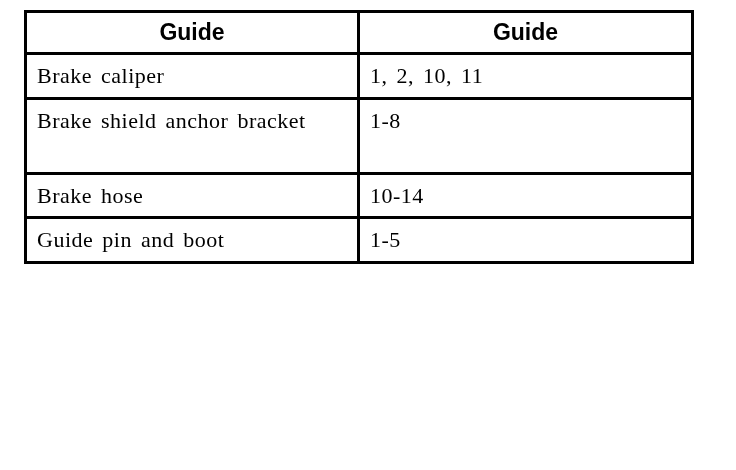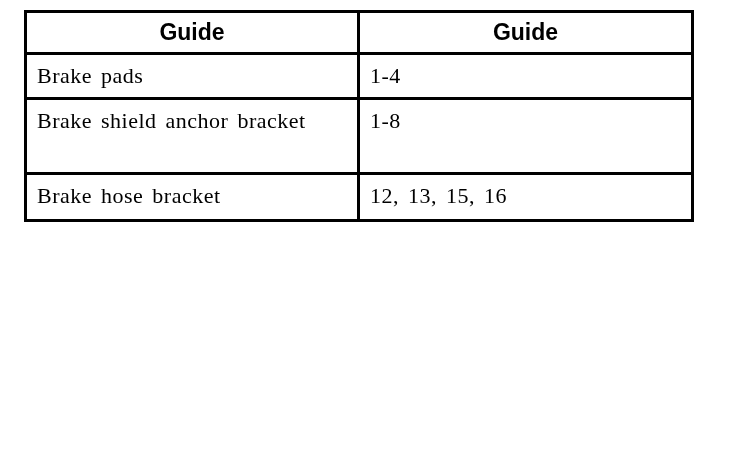--- a/index.html
+++ b/index.html
@@ -67,26 +67,30 @@
       <col class="col-steps">
     </colgroup>
     <thead>
       <tr>
         <th>Guide</th>
         <th>Guide</th>
       </tr>
     </thead>
     <tbody>
       <tr class="row-std">
-        <td>Brake pads</td>
-        <td>1-4</td>
+        <td>Brake caliper</td>
+        <td>1, 2, 10, 11</td>
       </tr>
       <tr class="row-tall">
         <td>Brake shield anchor bracket</td>
         <td>1-8</td>
       </tr>
-      <tr class="row-last">
-        <td>Brake hose bracket</td>
-        <td>12, 13, 15, 16</td>
+      <tr class="row-std">
+        <td>Brake hose</td>
+        <td>10-14</td>
+      </tr>
+      <tr class="row-std">
+        <td>Guide pin and boot</td>
+        <td>1-5</td>
       </tr>
     </tbody>
   </table>
 </div>
 
 </body></html>

